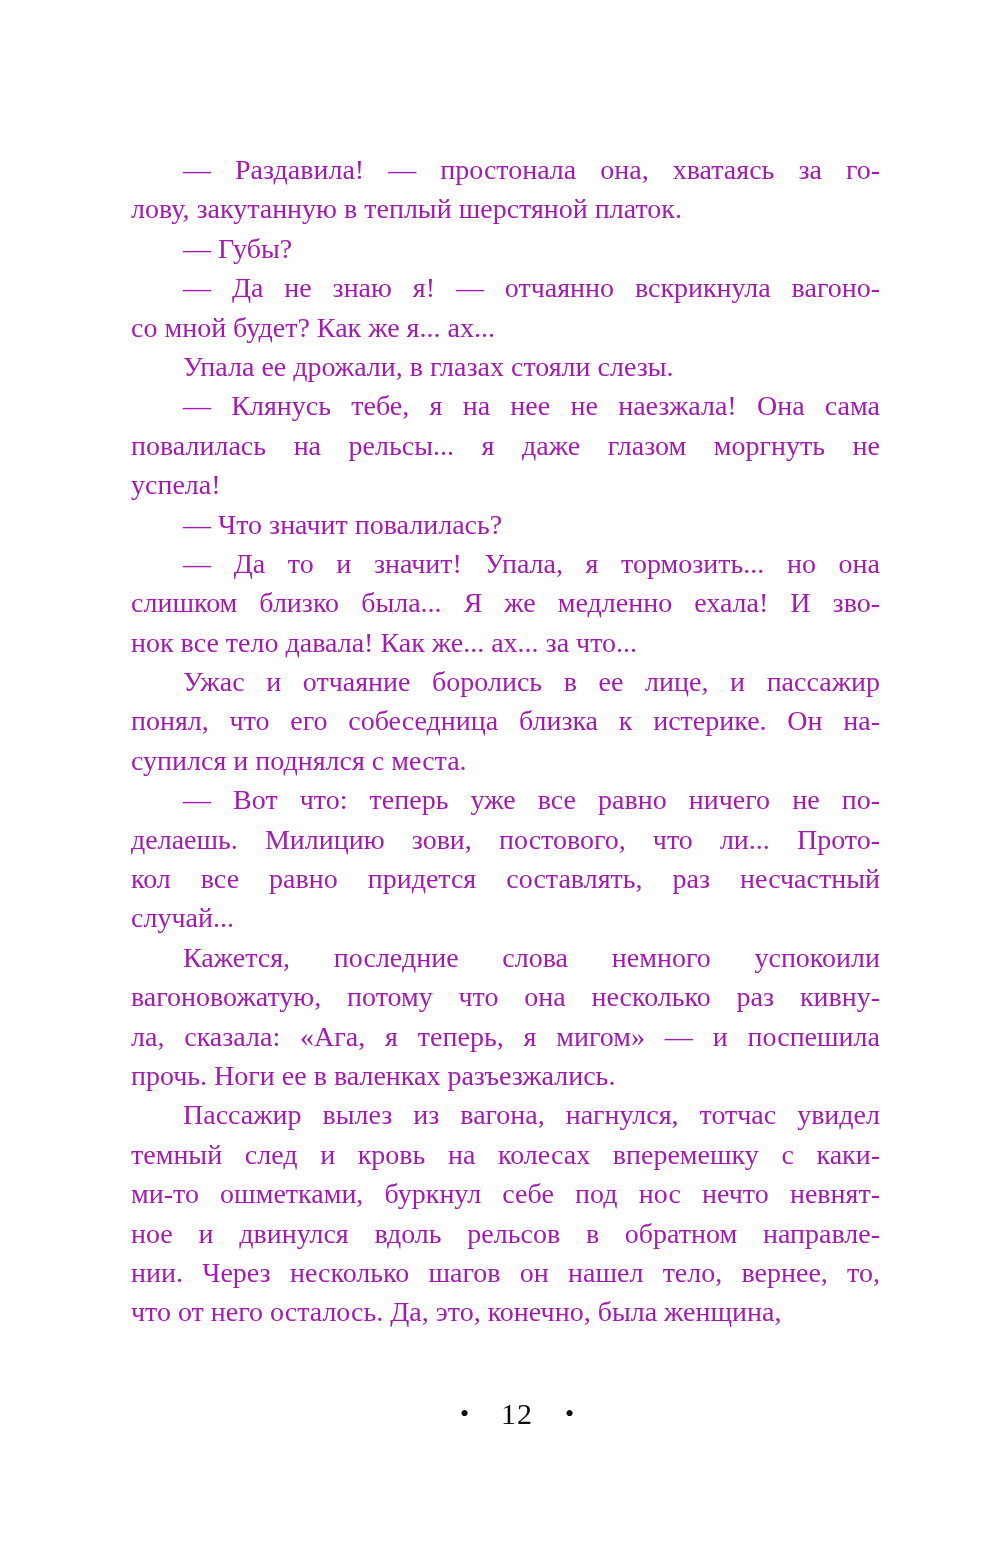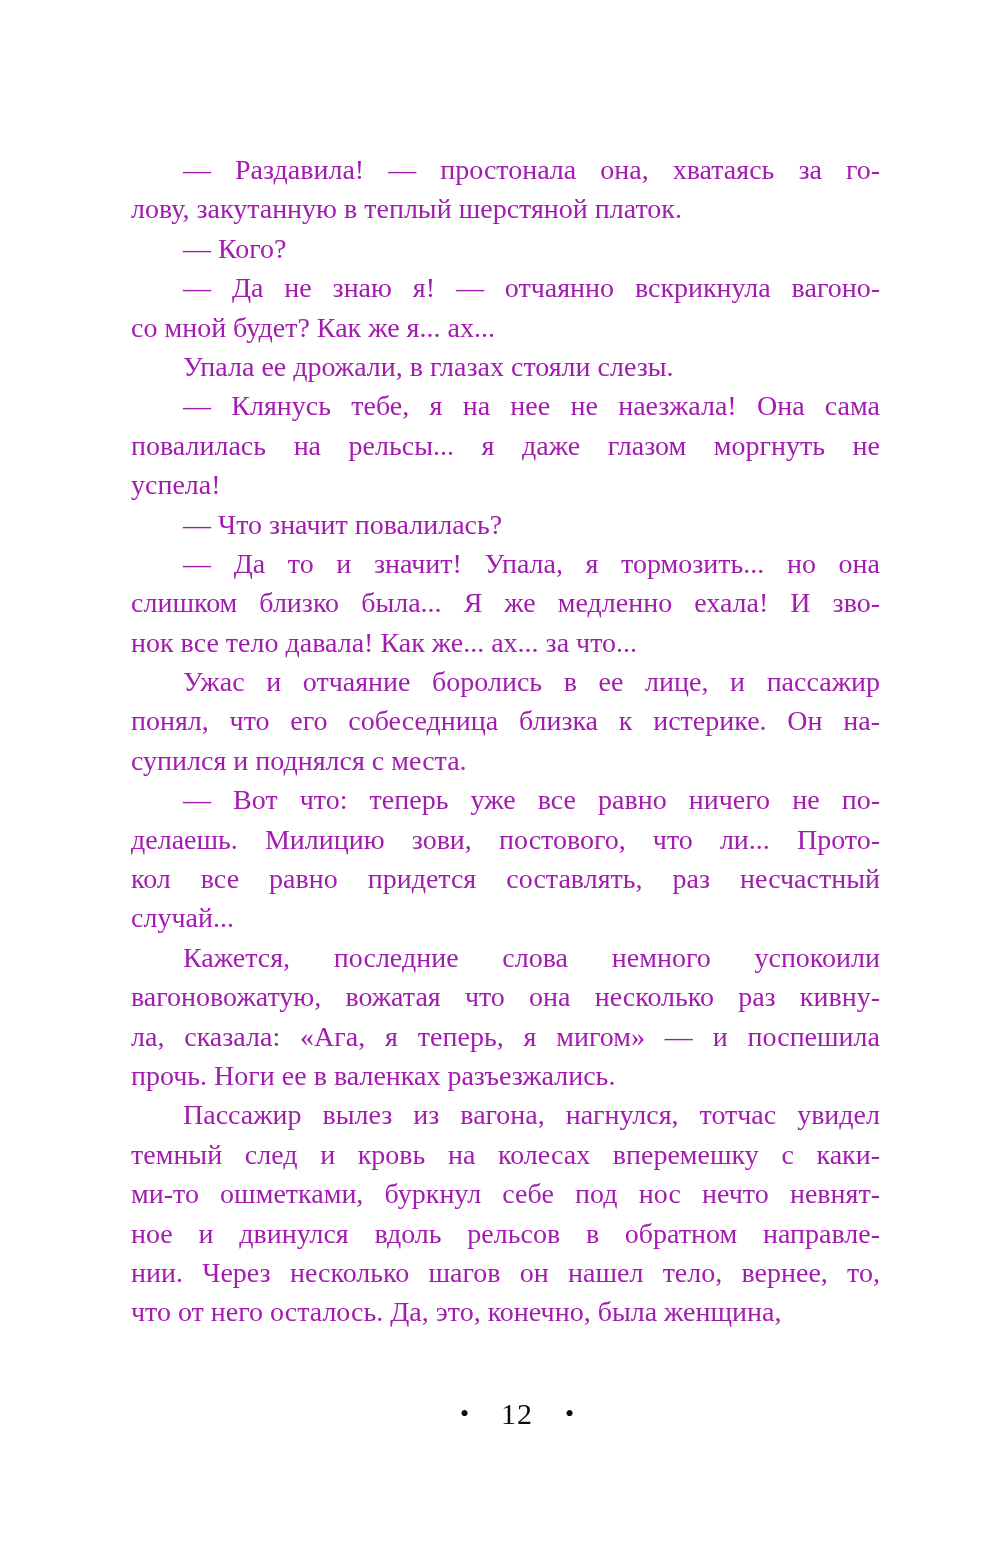--- a/index.html
+++ b/index.html
@@ -65,40 +65,40 @@
   }
 </style>
 </head>
 <body style="background: rgb(255, 255, 255);">
 
 <div class="page" style="color: rgb(13, 13, 13);">
 
   <div class="text-block">
       <div class="line para-first">— Раздавила! — простонала она, хватаясь за го-</div>
       <div class="line para-last">лову, закутанную в теплый шерстяной платок.</div>
-      <div class="line para-first para-last">— Кого?</div>
+      <div class="line para-first para-last">— Губы?</div>
       <div class="line para-first">— Да не знаю я! — отчаянно вскрикнула вагоно-</div>
       <div class="line para-last">со мной будет? Как же я... ах...</div>
       <div class="line para-first para-last">Упала ее дрожали, в глазах стояли слезы.</div>
       <div class="line para-first">— Клянусь тебе, я на нее не наезжала! Она сама</div>
       <div class="line">повалилась на рельсы... я даже глазом моргнуть не</div>
       <div class="line para-last">успела!</div>
       <div class="line para-first para-last">— Что значит повалилась?</div>
       <div class="line para-first">— Да то и значит! Упала, я тормозить... но она</div>
       <div class="line">слишком близко была... Я же медленно ехала! И зво-</div>
       <div class="line para-last">нок все тело давала! Как же... ах... за что...</div>
       <div class="line para-first">Ужас и отчаяние боролись в ее лице, и пассажир</div>
       <div class="line">понял, что его собеседница близка к истерике. Он на-</div>
       <div class="line para-last">супился и поднялся с места.</div>
       <div class="line para-first">— Вот что: теперь уже все равно ничего не по-</div>
       <div class="line">делаешь. Милицию зови, постового, что ли... Прото-</div>
       <div class="line">кол все равно придется составлять, раз несчастный</div>
       <div class="line para-last">случай...</div>
       <div class="line para-first">Кажется, последние слова немного успокоили</div>
-      <div class="line">вагоновожатую, вожатая что она несколько раз кивну-</div>
+      <div class="line">вагоновожатую, потому что она несколько раз кивну-</div>
       <div class="line">ла, сказала: «Ага, я теперь, я мигом» — и поспешила</div>
       <div class="line para-last">прочь. Ноги ее в валенках разъезжались.</div>
       <div class="line para-first">Пассажир вылез из вагона, нагнулся, тотчас увидел</div>
       <div class="line">темный след и кровь на колесах вперемешку с каки-</div>
       <div class="line">ми-то ошметками, буркнул себе под нос нечто невнят-</div>
       <div class="line">ное и двинулся вдоль рельсов в обратном направле-</div>
       <div class="line">нии. Через несколько шагов он нашел тело, вернее, то,</div>
       <div class="line para-last">что от него осталось. Да, это, конечно, была женщина,</div>
     </div>
 

